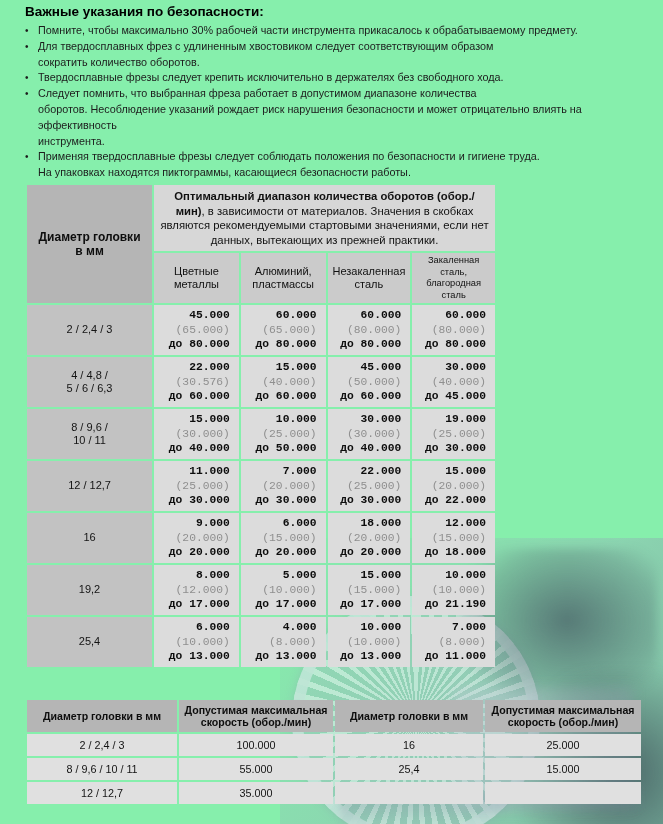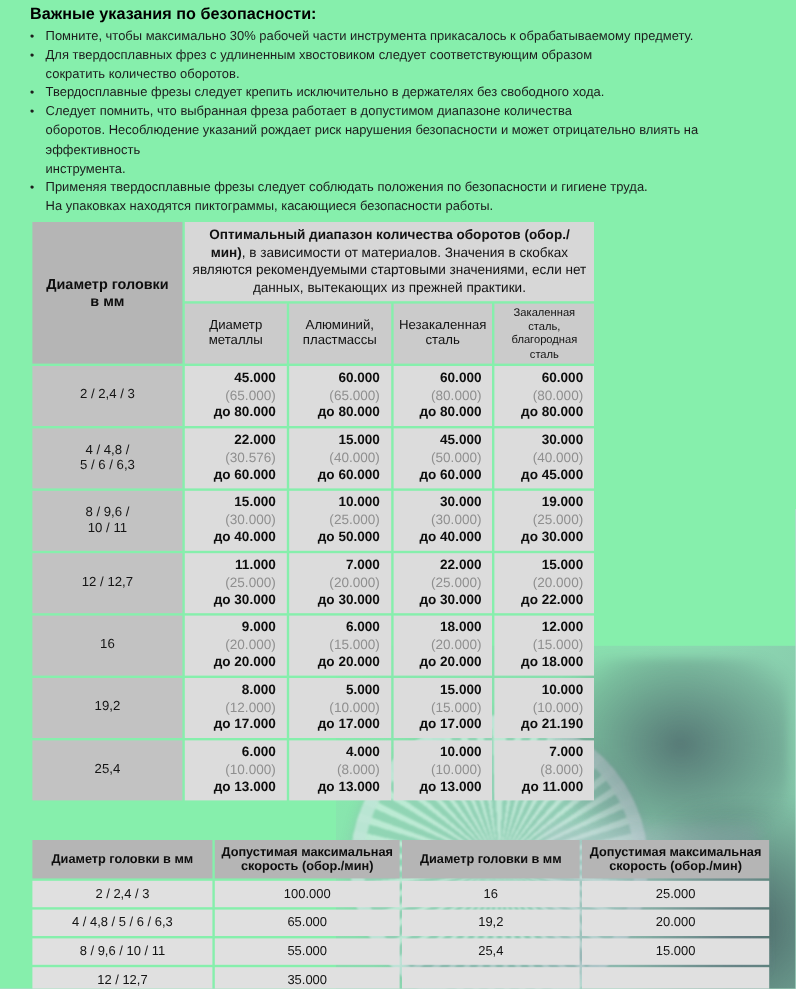--- a/index.html
+++ b/index.html
@@ -48,21 +48,21 @@
   #tbl-recommended th.corner { background:#b5b5b5; font-size:12px; font-weight:bold; text-align:center; color:#0d0d0d; }
   #tbl-recommended th.desc  { background:#d7d7d7; font-size:11.3px; font-weight:normal; text-align:center;
      padding:4px 6px; line-height:14.5px; height:64px; color:#111; }
   #tbl-recommended th.desc b { font-weight:bold; }
   #tbl-recommended tr.subhead th { background:#cbcbcb; font-weight:normal; font-size:11px; line-height:13px;
      text-align:center; height:40px; padding:2px; color:#111; }
   #tbl-recommended tr.subhead th.small { font-size:9.3px; line-height:11.5px; }
   #tbl-recommended tbody th { background:#c2c2c2; font-weight:normal; font-size:11px; line-height:13.5px;
      text-align:center; color:#141414; }
   #tbl-recommended tbody td { background:#dcdcdc; height:50px; text-align:right; padding-right:9px;
-     font-size:11.3px; line-height:14.5px; }
+     font-size:11.3px; line-height:14.5px;font-family:Liberation Mono, monospace; }
   #tbl-recommended td .v1, #tbl-recommended td .v3 { font-weight:bold; color:#0d0d0d; }
   #tbl-recommended td .v2 { color:#8f8f8f; }
 
   
   #tbl-maximum { left:25px; top:698px; width:618px; }
   #tbl-maximum thead th { background:#b5b5b5; font-size:10.6px; font-weight:bold; line-height:12.5px;
      text-align:center; height:32px; padding:2px 4px; color:#0d0d0d; }
   #tbl-maximum tbody td { background:#e0e0e0; font-size:10.8px; text-align:center; height:22px; color:#141414; }
 </style>
 </head>
@@ -113,21 +113,21 @@
         <col style="width:84px">
         <col style="width:82px">
         <col style="width:82px">
     </colgroup>
     <thead>
       <tr>
         <th class="corner" rowspan="2"><span>Диаметр головки</span><br><span>в мм</span></th>
         <th class="desc" colspan="4"><b>Оптимальный диапазон количества оборотов (обор./мин)</b><span>, в зависимости от материалов. Значения в скобках являются рекомендуемыми стартовыми значениями, если нет данных, вытекающих из прежней практики.</span></th>
       </tr>
       <tr class="subhead">
-        <th>Диаметр металлы</th>
+        <th>Цветные металлы</th>
         <th>Алюминий, пластмассы</th>
         <th>Незакаленная сталь</th>
         <th class="small">Закаленная сталь, благородная сталь</th>
       </tr>
     </thead>
     <tbody>
         <tr>
           <th>2 / 2,4 / 3</th>
           <td>
             <div class="v1">45.000</div>
@@ -308,26 +308,20 @@
       </tr>
     </thead>
     <tbody>
         <tr>
           <td>2 / 2,4 / 3</td>
           <td>100.000</td>
           <td>16</td>
           <td>25.000</td>
         </tr>
         <tr>
-          <td>4 / 4,8 / 5 / 6 / 6,3</td>
-          <td>65.000</td>
-          <td>19,2</td>
-          <td>20.000</td>
-        </tr>
-        <tr>
           <td>8 / 9,6 / 10 / 11</td>
           <td>55.000</td>
           <td>25,4</td>
           <td>15.000</td>
         </tr>
         <tr>
           <td>12 / 12,7</td>
           <td>35.000</td>
           <td></td>
           <td></td>

